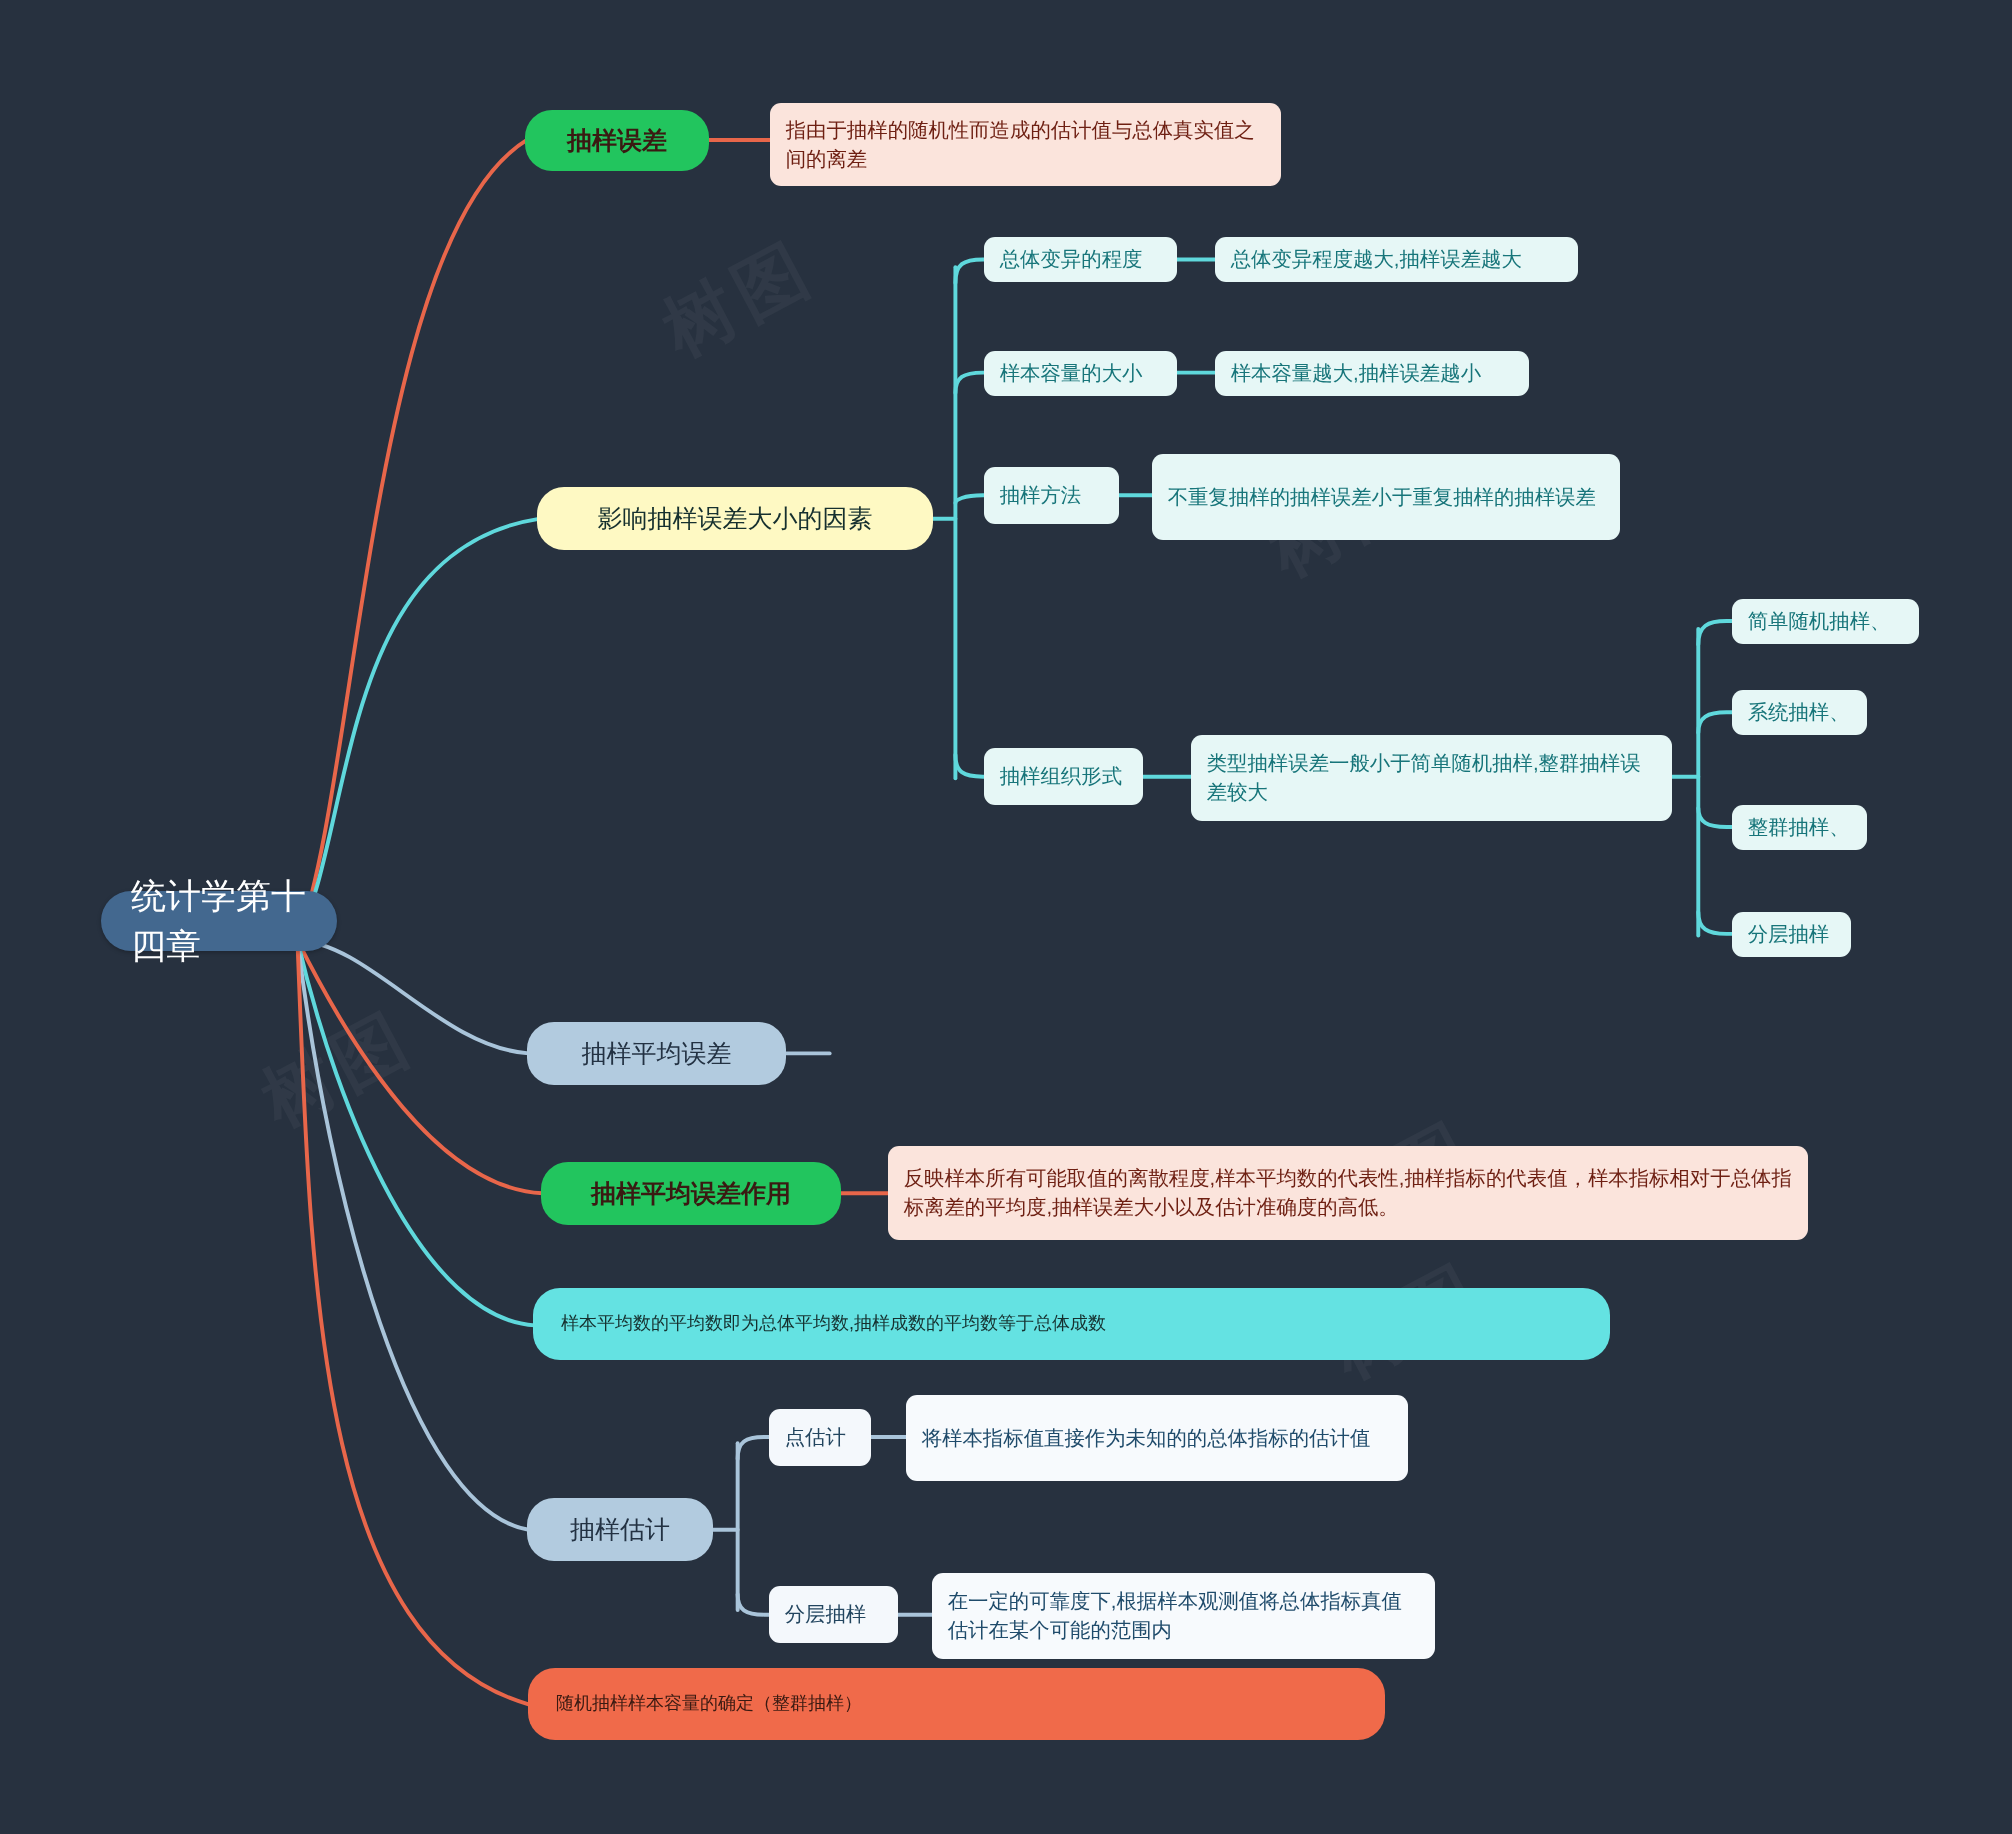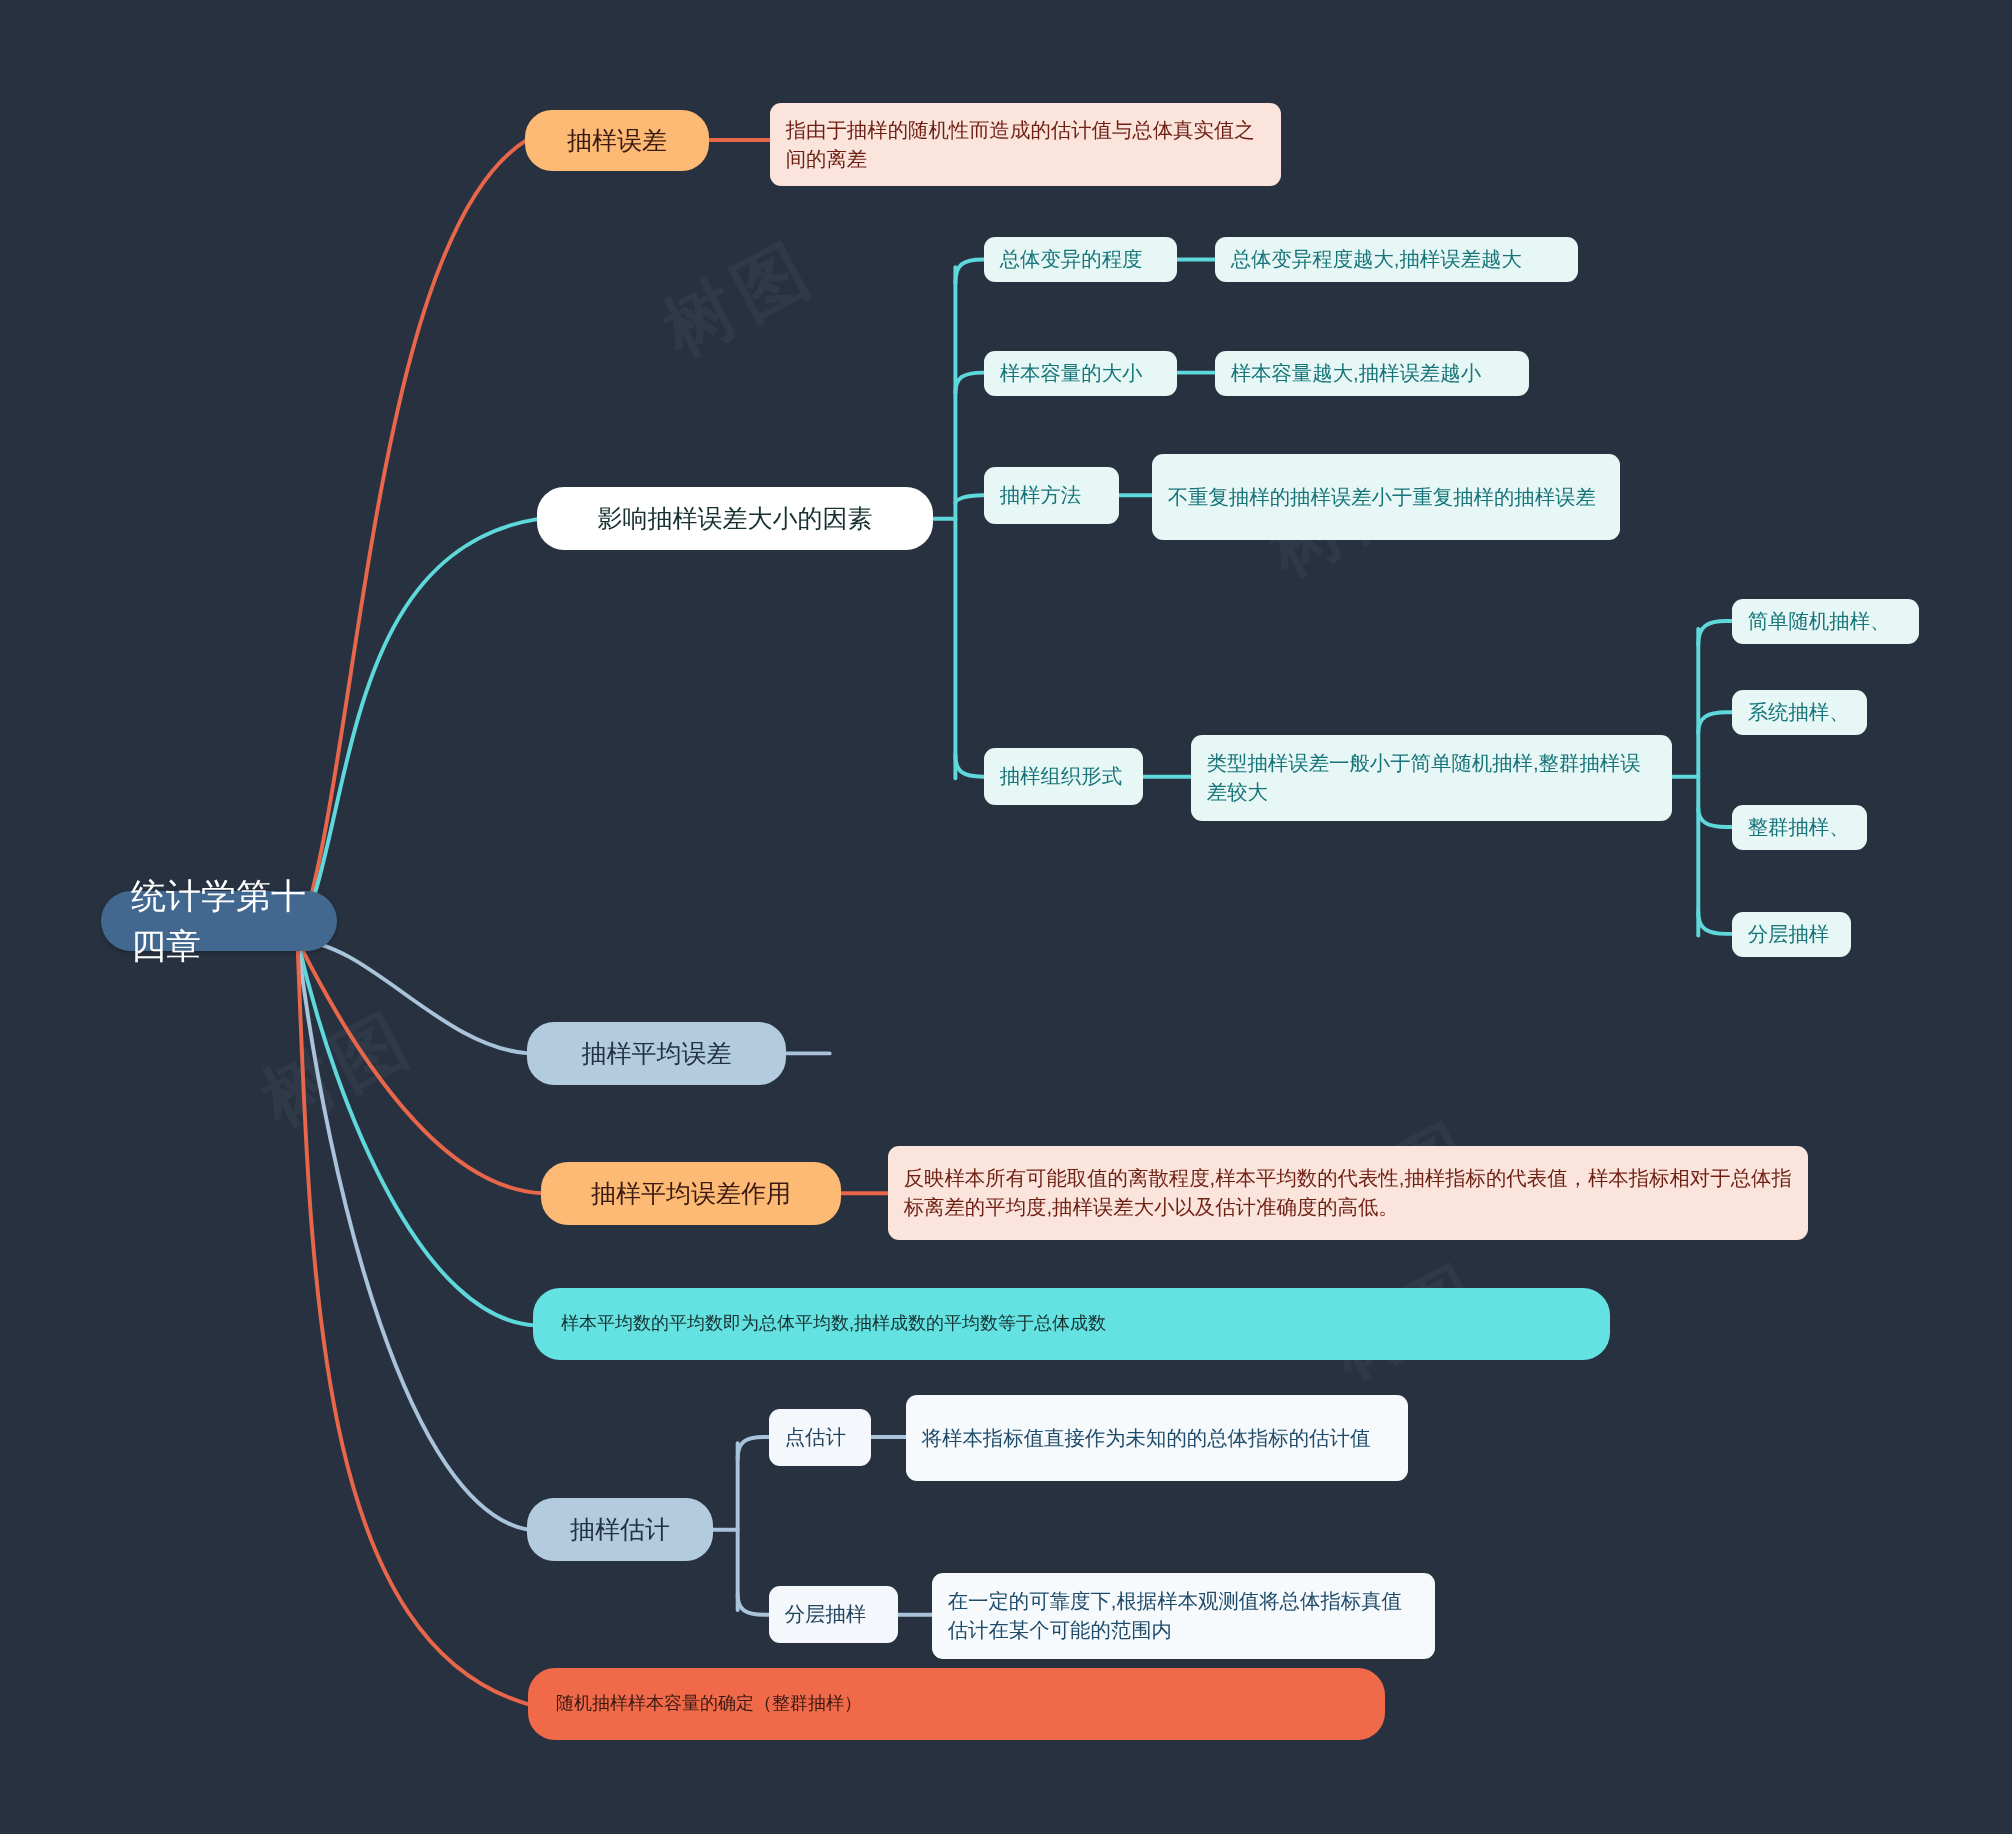--- a/index.html
+++ b/index.html
@@ -32,22 +32,22 @@
     box-shadow:0 1.6px 4.7px rgba(0,0,0,.25);
   }
 
   
   .pill{
     border-radius:27px;
     font-size:25px;
     padding:0 27px;
     justify-content:center;
   }
-  .pill.orange{background:#fdba74;color:#3a1a12;}
-  .pill.cyan{background:#ffffff;color:#16302f;}
+  .pill.orange{background:#22c55e;color:#3a1a12;font-weight:bold;}
+  .pill.cyan{background:#fef9c3;color:#16302f;}
   .pill.steel{background:#b2cbdf;color:#233243;}
 
   
   .bar{
     border-radius:27px;
     font-size:18px;
     padding:0 28px;
     justify-content:flex-start;
   }
   .bar.cyan{background:#64e2e2;color:#16302f;}

